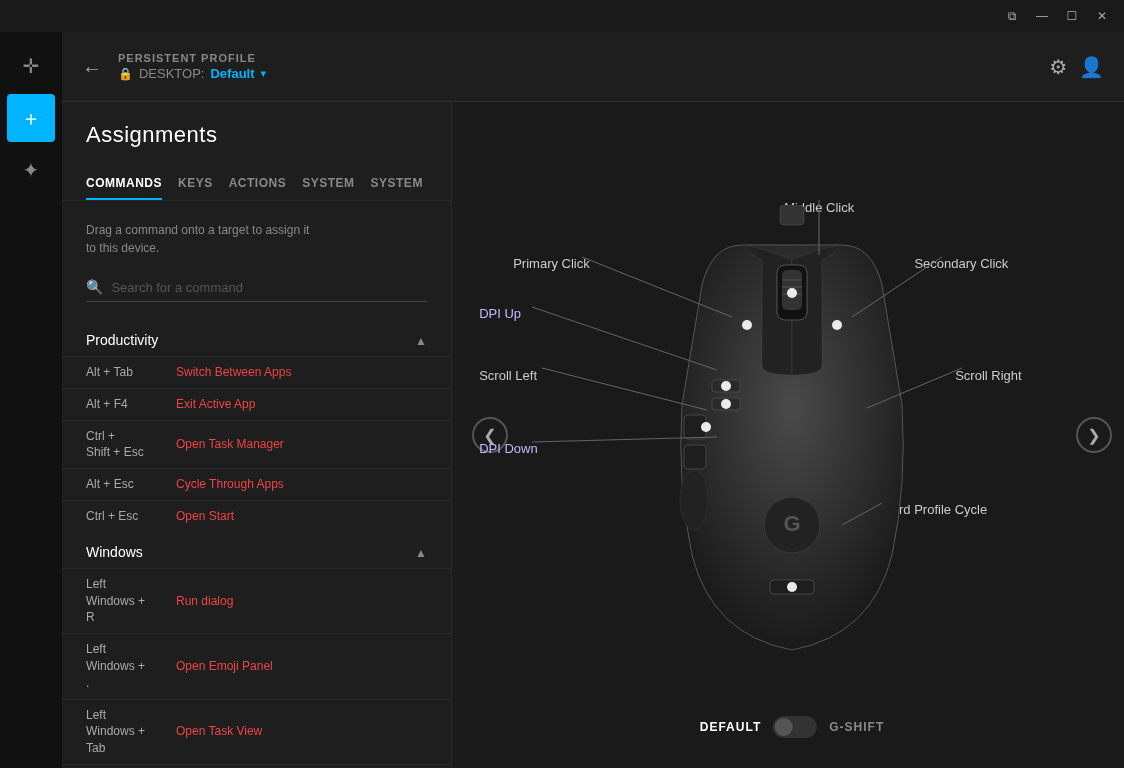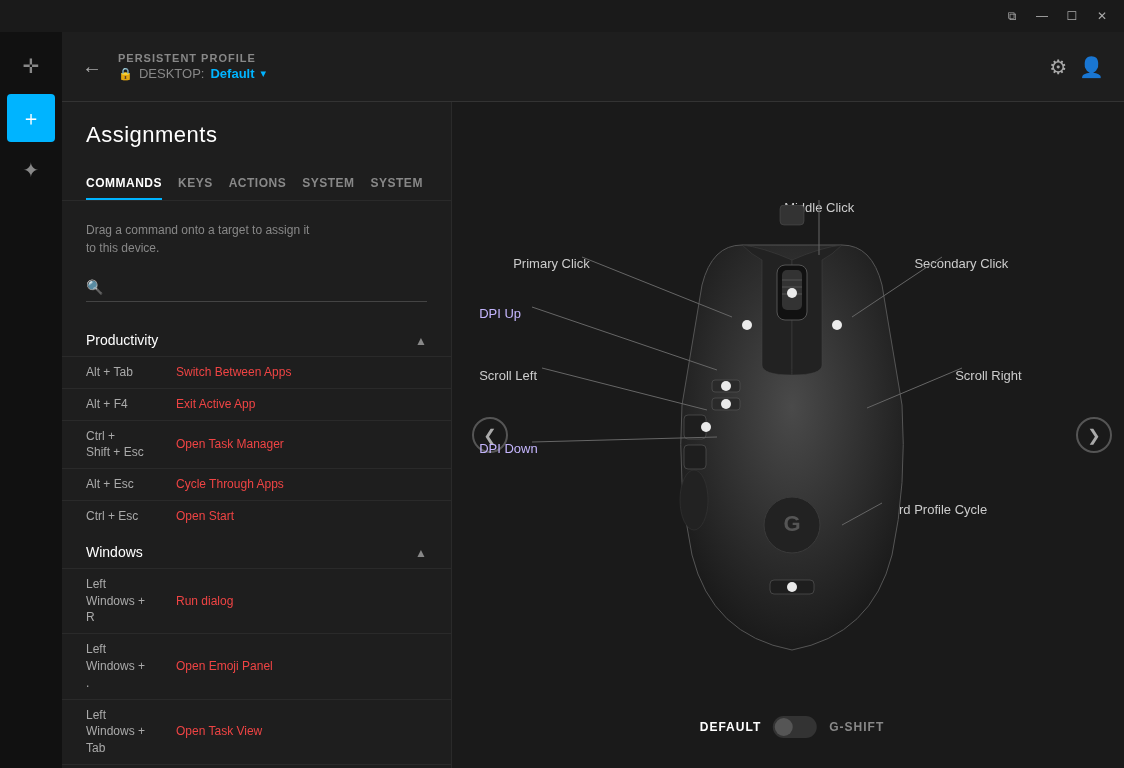--- a/index.html
+++ b/index.html
@@ -371,20 +371,21 @@
       <div class="tab">SYSTEM</div>
       <div class="tab">SYSTEM</div>
     </div>
 
     <div class="drag-hint">
       Drag a command onto a target to assign it<br>to this device.
     </div>
 
     <div class="search-bar">
       <span class="search-icon">🔍</span>
+      <input class="search-input" placeholder="Search for a command" style="">
     </div>
 
     <div class="command-list">
 
       <div class="category-header">
         <span class="category-name">Productivity</span>
         <span class="category-arrow">▲</span>
       </div>
 
       <div class="command-row">

